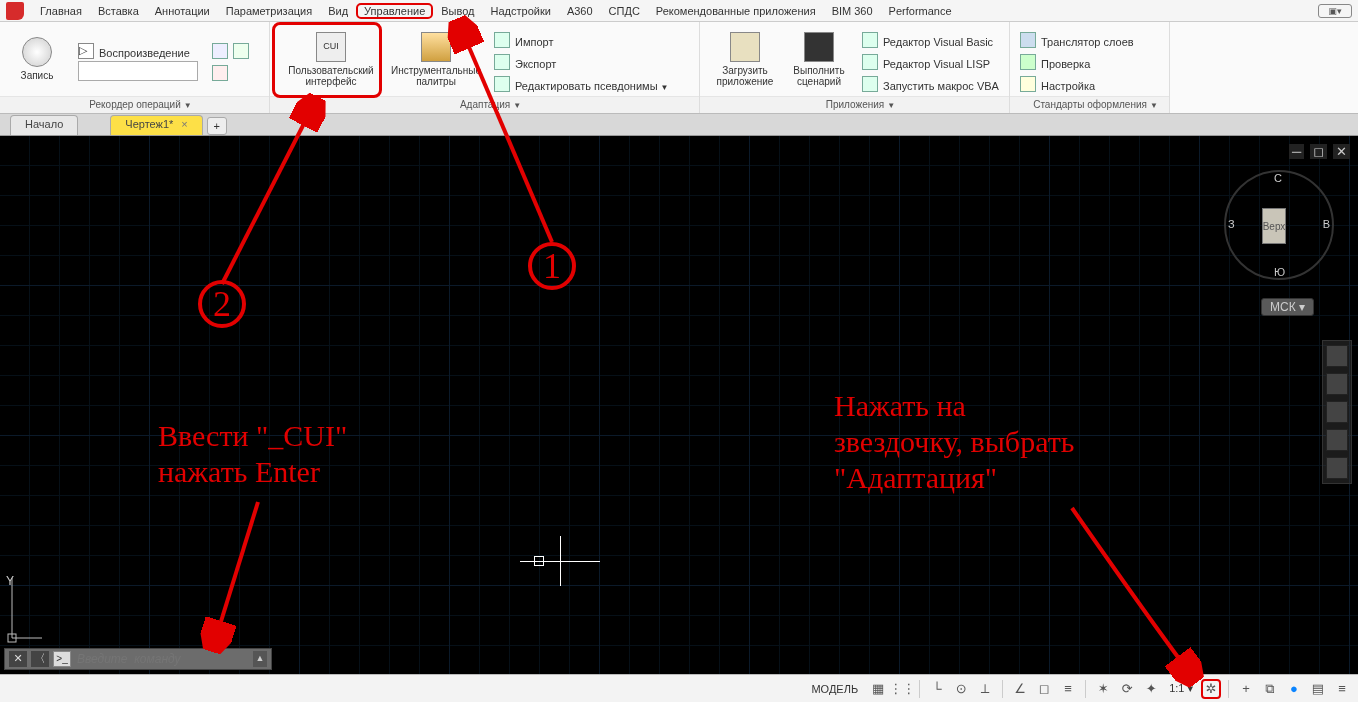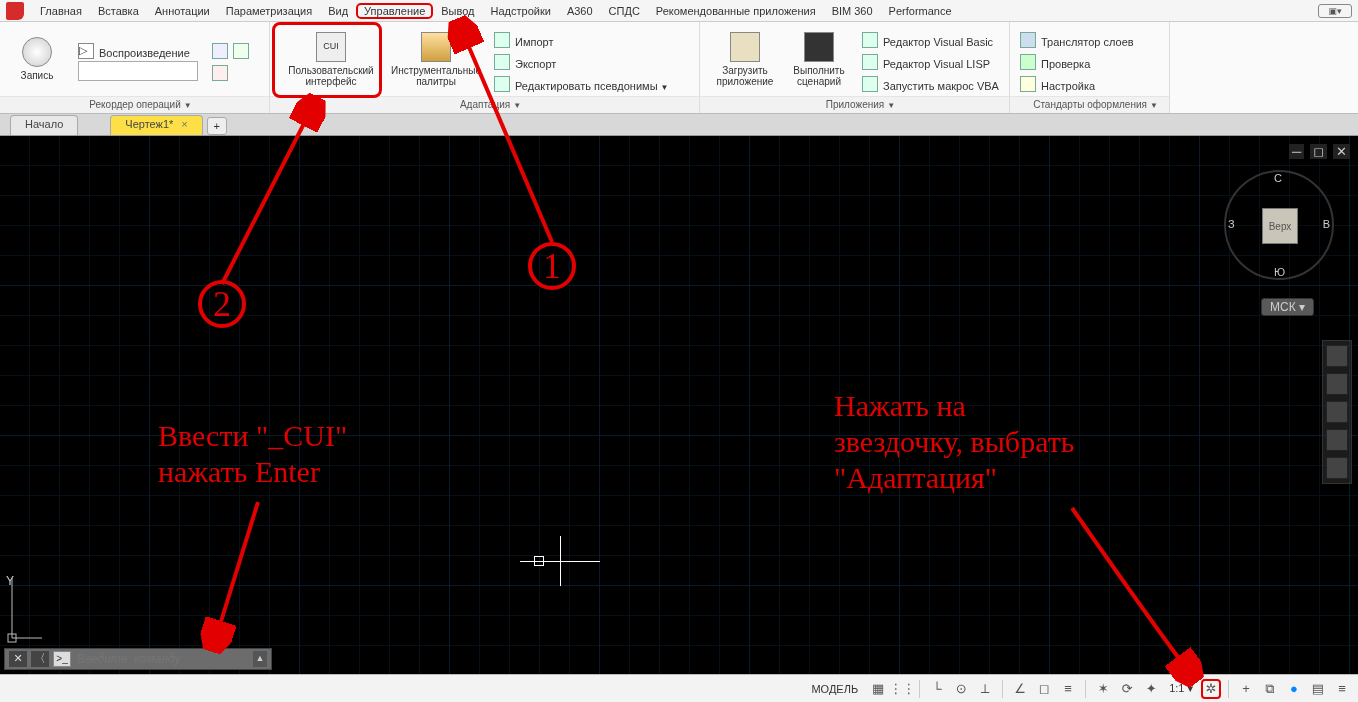--- a/index.html
+++ b/index.html
@@ -54,21 +54,21 @@
 
   .ucs { position:absolute; left:6px; bottom:56px; color:#aaa; }
   .ucs-y { position:absolute; left:6px; bottom:114px; color:#ccc; font-size:12px; }
   .ucs svg line { stroke:#bbb; stroke-width:1; }
 
   
   .winctrl { position:absolute; right:8px; top:144px; display:flex; gap:6px; color:#ccc; font-size:13px;}
   .winctrl span{ background:#222; padding:0 3px;}
   .viewcube { position:absolute; right:24px; top:170px; width:110px; height:110px;}
   .viewcube .ring { position:absolute; inset:0; border:2px solid #333; border-radius:50%; }
-  .viewcube .face { position:absolute; left:38px; top:38px; width:36px; height:36px; background:#c9c5b8; color:#555; font-size:10px; display:flex; align-items:center; justify-content:center; border:1px solid #777;text-align:center;}
+  .viewcube .face { position:absolute; left:38px; top:38px; width:24px; height:36px; background:#c9c5b8; color:#555; font-size:10px; display:flex; align-items:center; justify-content:center; border:1px solid #777;text-align:center;}
   .viewcube .lbl { position:absolute; color:#ccc; font-size:11px;}
   .msk { position:absolute; right:44px; top:298px; background:#595959; color:#ccc; font-size:12px; padding:1px 8px; border:1px solid #333; border-radius:3px;}
 
   .navbar { position:absolute; right:6px; top:340px; width:30px; background:rgba(60,60,60,.45); border:1px solid #333; padding:4px 2px; display:flex; flex-direction:column; gap:6px; align-items:center;}
   .navbar .nbtn { width:22px; height:22px; background:#444; border:1px solid #222; }
 
   
   .cmdrow { position:absolute; left:4px; bottom:32px; height:22px; display:flex; align-items:center; background:#6c6c6c; padding:0 4px; border:1px solid #444;}
   .cmdrow .cx { color:#ddd; background:#444; width:18px; height:16px; text-align:center; line-height:14px; margin-right:4px; font-size:11px;}
   .cmdrow .carrow { color:#ddd; background:#444; width:18px; height:16px; text-align:center; line-height:14px; margin-right:4px; font-size:11px;}

